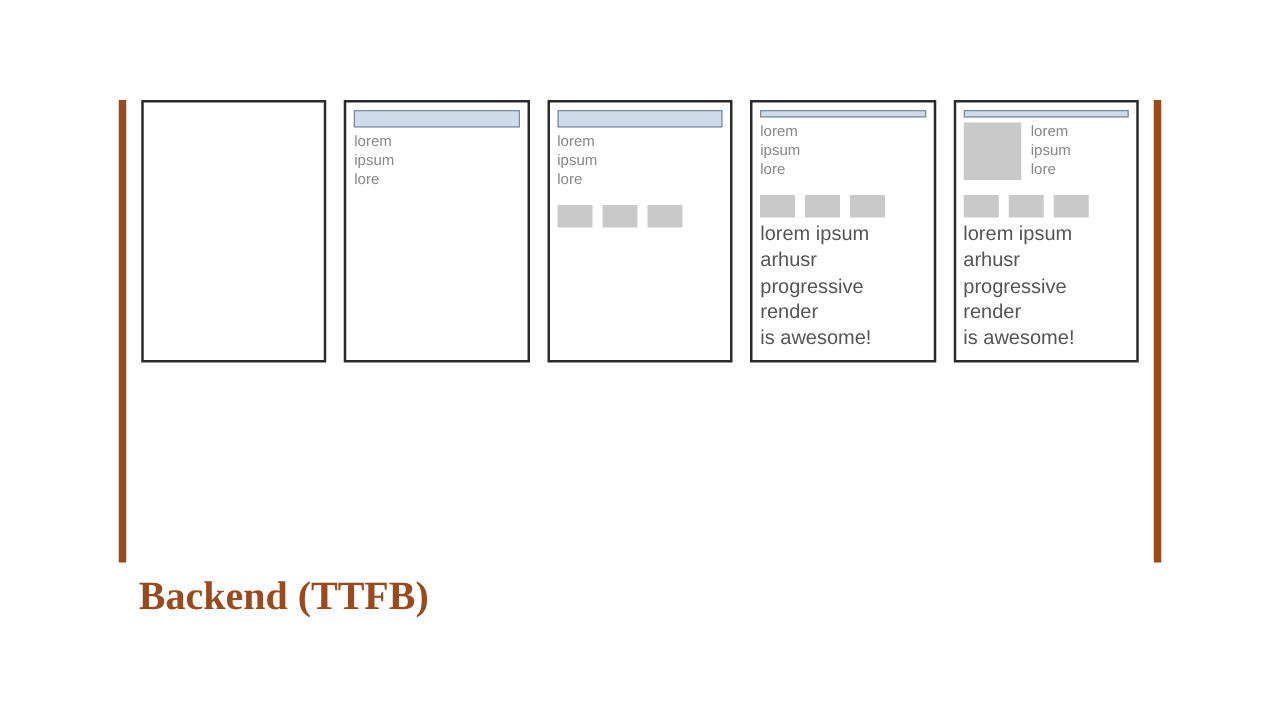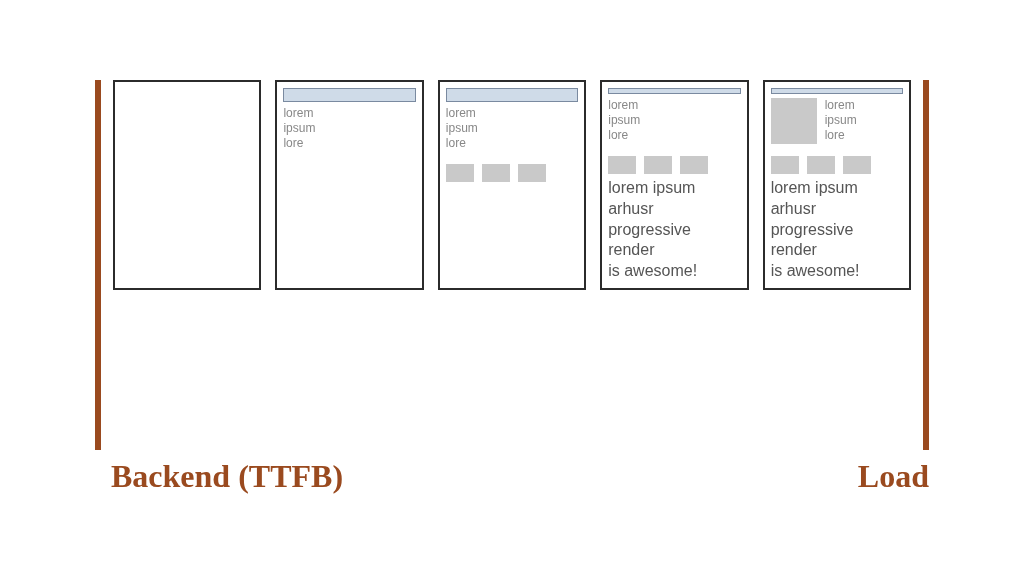--- a/index.html
+++ b/index.html
@@ -96,21 +96,20 @@
     white-space: pre-line;
   }
 </style>
 </head>
 <body>
 
 <div class="stage">
   <div class="bar-left"></div>
   <div class="bar-right"></div>
   <div class="label-left">Backend (TTFB)</div>
-  <div class="label-right">Load</div>
 
   <div class="frames">
 
     <div class="frame"></div>
 
     <div class="frame">
       <div class="topbar"></div>
       <div class="hero-row">
         <div class="hero-text">lorem
 ipsum

